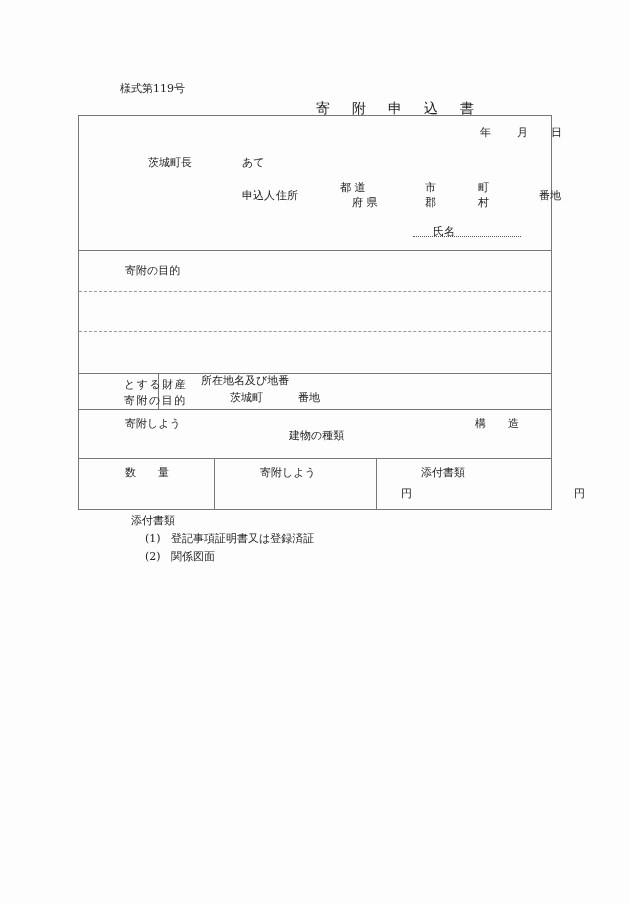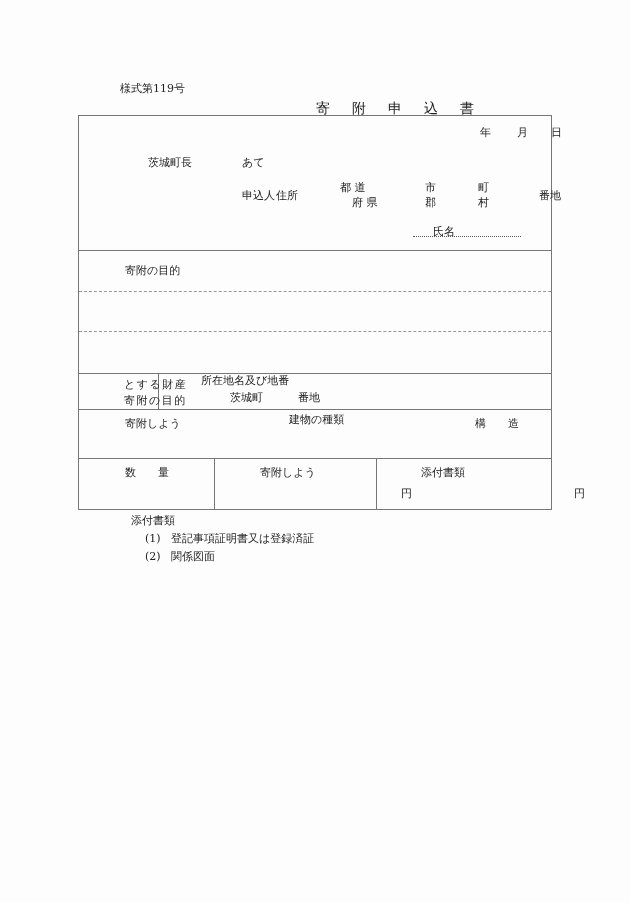--- a/index.html
+++ b/index.html
@@ -57,21 +57,21 @@
 
 <div class="abs" style="left:85px; top:265px">寄附の目的</div>
 
 <div class="abs" style="left:84px; top:379px; letter-spacing:1.5px">とする財産</div>
 <div class="abs" style="left:84px; top:395px; letter-spacing:1.5px">寄附の目的</div>
 <div class="abs" style="left:161px; top:375px">所在地名及び地番</div>
 <div class="abs" style="left:190px; top:392px">茨城町</div>
 <div class="abs" style="left:258px; top:392px">番地</div>
 
 <div class="abs" style="left:85px; top:418px">寄附しよう</div>
-<div class="abs" style="left:249px; top:414px">建物の種類</div>
+<div class="abs" style="left:249px; top:430px">建物の種類</div>
 <div class="abs" style="left:435px; top:418px">構　　造</div>
 
 <div class="abs" style="left:85px; top:467px">数　　量</div>
 <div class="abs" style="left:220px; top:467px">寄附しよう</div>
 <div class="abs" style="left:361px; top:488px">円</div>
 <div class="abs" style="left:381px; top:467px">添付書類</div>
 <div class="abs" style="left:534px; top:488px">円</div>
 
 <div class="abs" style="left:91px; top:515px">添付書類</div>
 <div class="abs" style="left:105px; top:533px">(1)</div>

